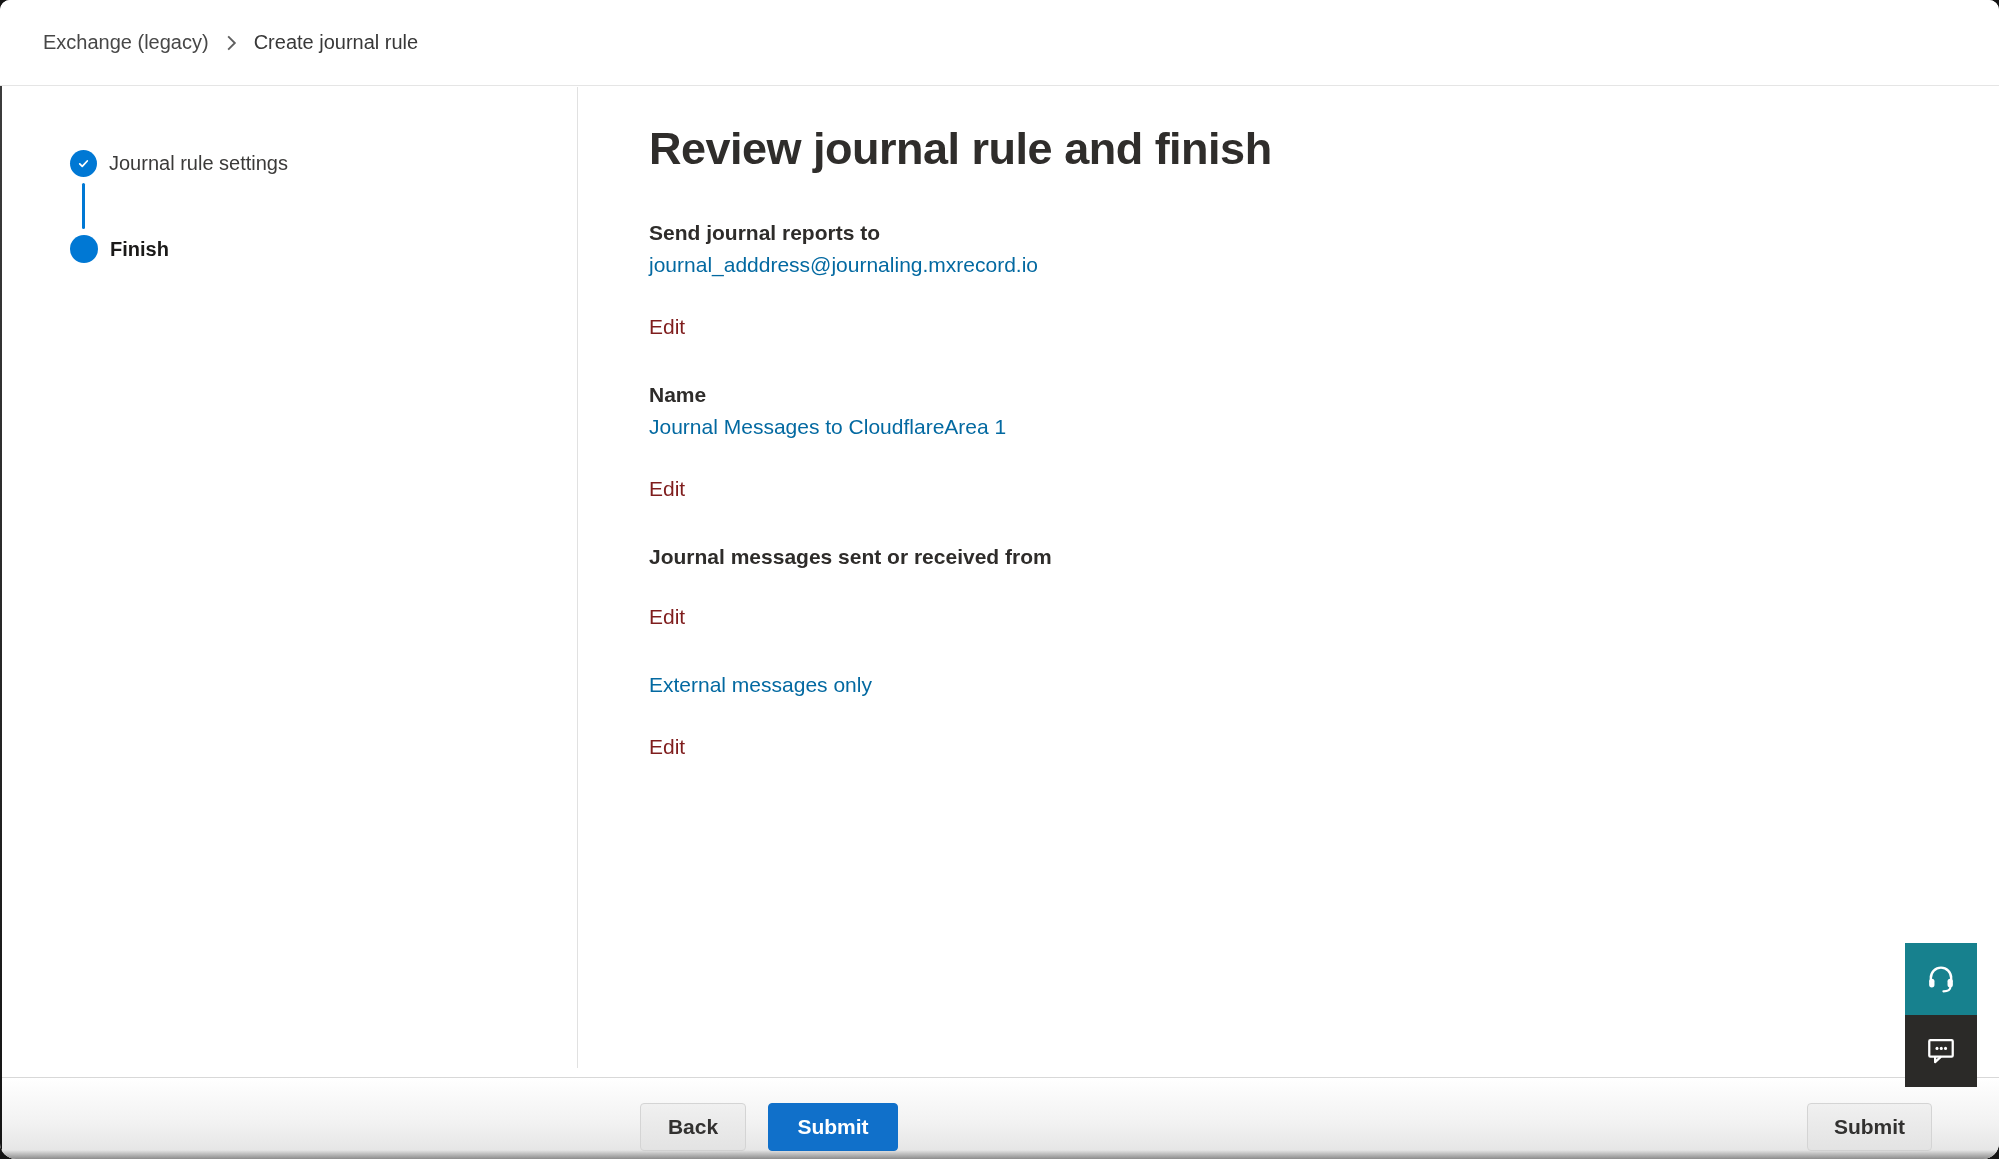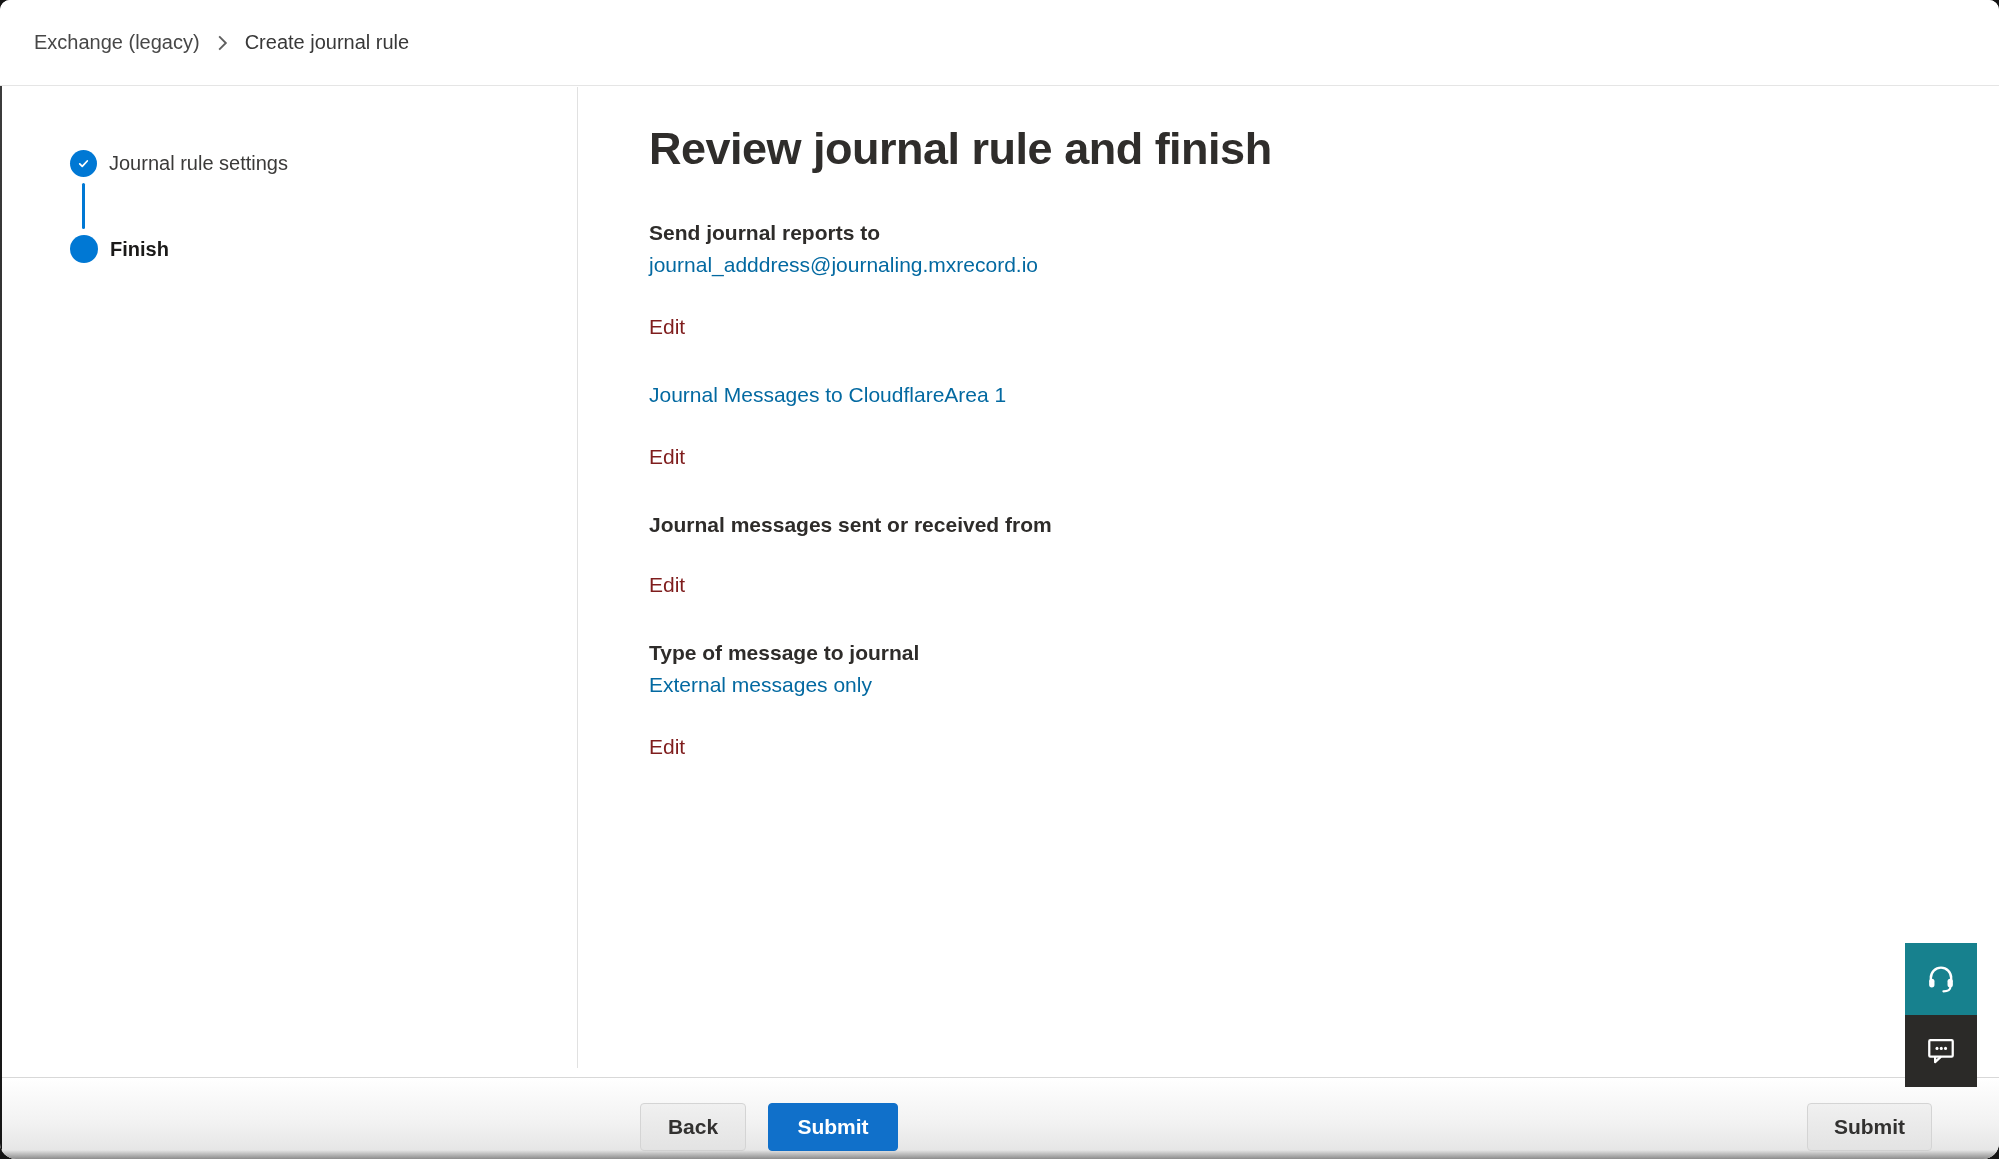--- a/index.html
+++ b/index.html
@@ -24,21 +24,21 @@
 
   
   .header {
     position: absolute;
     top: 0; left: 0; right: 0;
     height: 86px;
     background: #ffffff;
     border-bottom: 1px solid #e5e5e5;
     display: flex;
     align-items: center;
-    padding-left: 34px;
+    padding-left: 43px;
   }
   .breadcrumb { display: flex; align-items: center; gap: 16px; font-size: 20px; }
   .crumb-link { color: #474747; text-decoration: none; cursor: pointer; }
   .crumb-current { color: #383838; }
   .crumb-sep { display: flex; align-items: center; }
 
   
   .sidebar {
     position: absolute;
     top: 87px; left: 0;
@@ -196,31 +196,31 @@
     <main class="main">
       <h1 class="page-title">Review journal rule and finish</h1>
 
       <section class="review-section">
         <div class="section-label">Send journal reports to</div>
         <div class="section-value">journal_adddress@journaling.mxrecord.io</div>
         <a class="edit-link">Edit</a>
       </section>
 
       <section class="review-section">
+        <div class="section-label">Name</div>
         <div class="section-value">Journal Messages to CloudflareArea 1</div>
         <a class="edit-link">Edit</a>
       </section>
 
       <section class="review-section">
         <div class="section-label">Journal messages sent or received from</div>
         <a class="edit-link">Edit</a>
       </section>
 
       <section class="review-section">
-        <div class="section-label">Type of message to journal</div>
         <div class="section-value">External messages only</div>
         <a class="edit-link">Edit</a>
       </section>
     </main>
 
     <footer class="footer">
       <button class="btn btn-secondary btn-back">Back</button>
       <button class="btn btn-primary btn-submit">Submit</button>
       <button class="btn btn-secondary btn-cancel">Submit</button>
     </footer>

